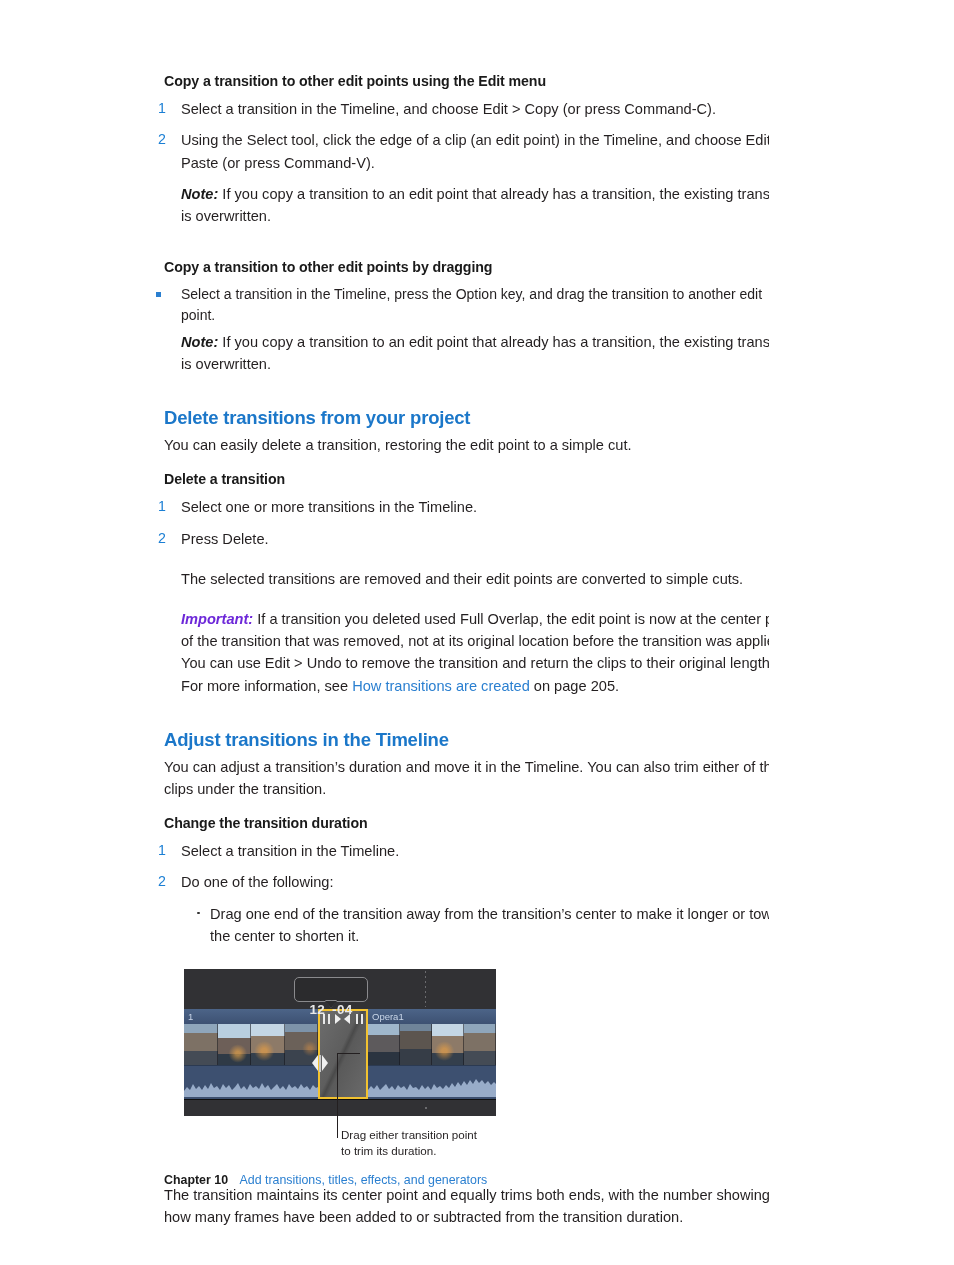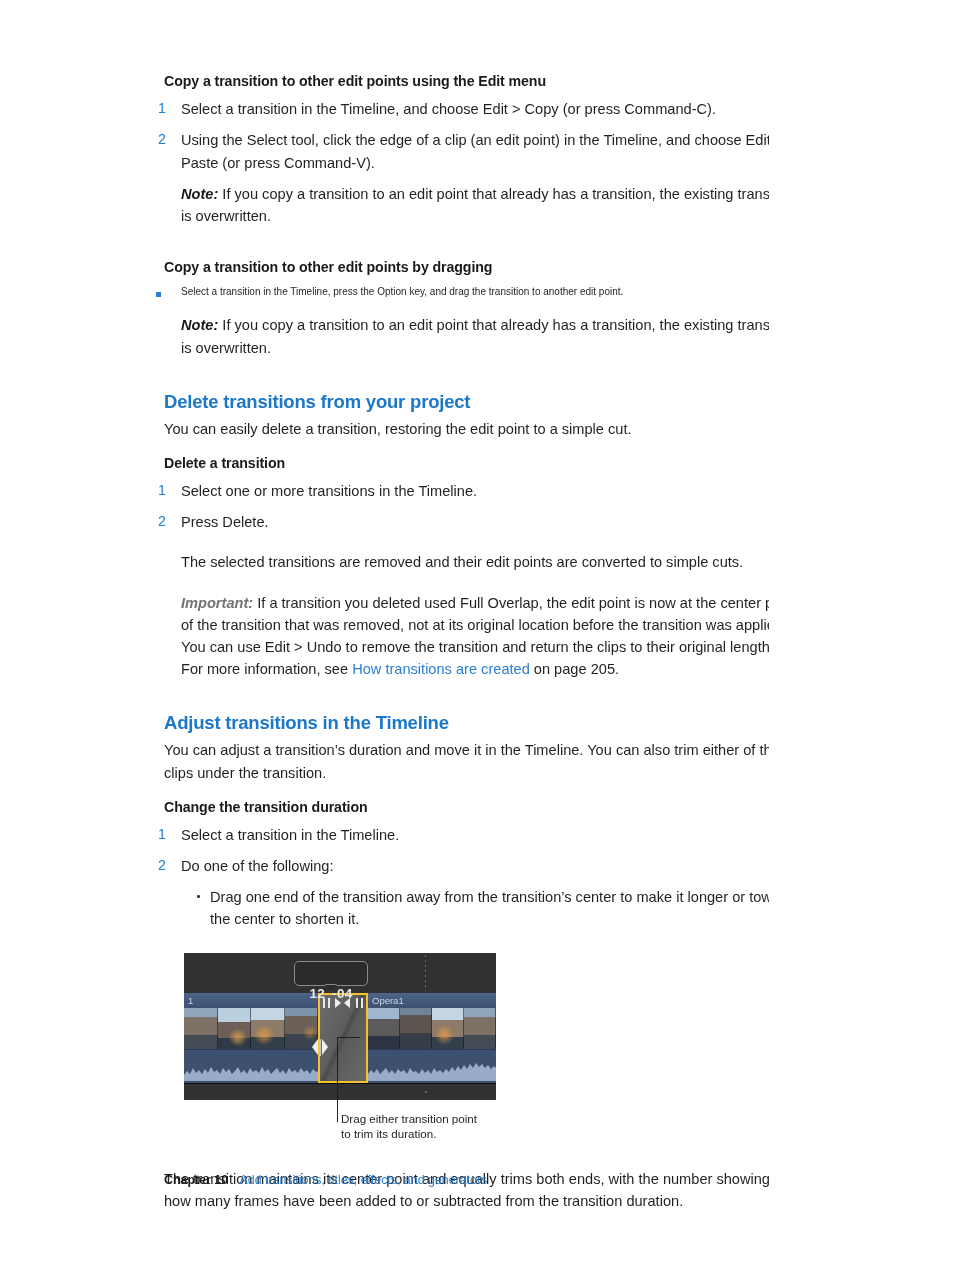--- a/index.html
+++ b/index.html
@@ -55,23 +55,23 @@
     left: -12px;
     top: 0;
     width: 14px;
     text-align: right;
     color: #1b7fd4;
     font-size: 14.2px;
   }
   .bullet-item {
     position: relative;
     padding-left: 17px;
-    font-size: 10px;
+    font-size: 14px;
     line-height: 1.52;
-    margin-bottom: 15px;
+    margin-bottom: 4px;
   }
   .bullet-item .sq {
     position: absolute;
     left: -8px;
     top: 8px;
     width: 5px;
     height: 5px;
     background: #2a7fd0;
   }
   .para {
@@ -82,21 +82,21 @@
     color: #231f20;
   }
   .note-lbl {
     font-weight: bold;
     font-style: italic;
     color: #1a1a1a;
   }
   .imp-lbl {
     font-weight: bold;
     font-style: italic;
-    color: #737373;
+    color: #6d28d9;
     text-align: center;
   }
   .link {
     color: #2a7fd0;
     text-decoration: none;
   }
   h2.section {
     font-size: 18.5px;
     font-weight: bold;
     color: #1b77c9;

